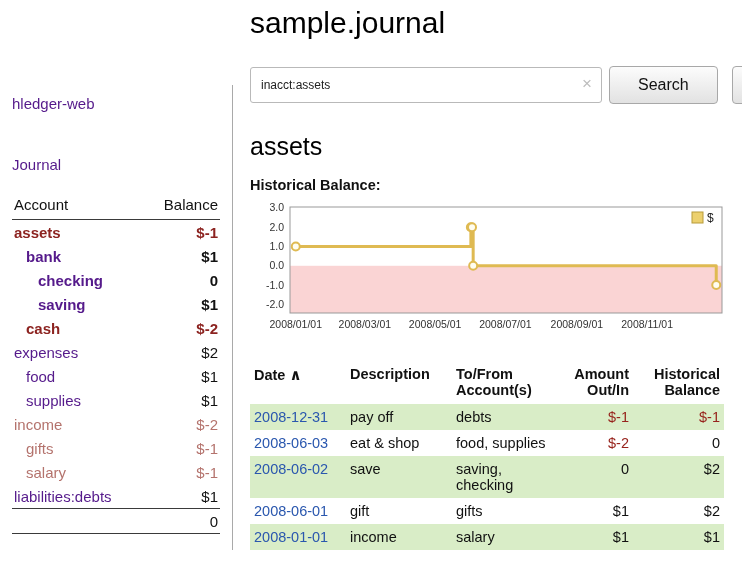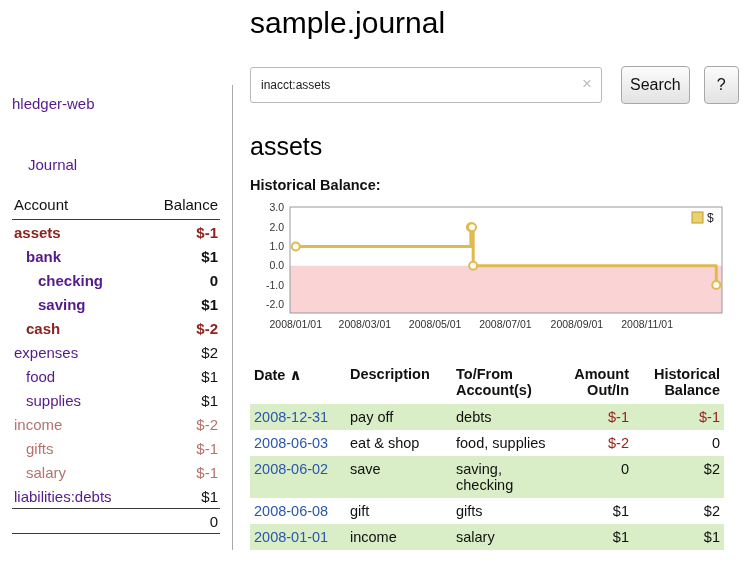--- a/index.html
+++ b/index.html
@@ -11,21 +11,21 @@
   }
   .app { display:flex; align-items:flex-end; width:742px; }
 
   
   .sidebar {
     width:233px; flex:0 0 233px;
     padding:10px 12px 16px 12px;
     border-right:1px solid #a9a9a9;
   }
   .app-title { color:#551a8b; font-size:15px; cursor:pointer; margin:0 0 44px 0; }
-  .journal-link { color:#551a8b; font-size:15px; cursor:pointer; margin:0 0 20px 16px; }
+  .journal-link { color:#551a8b; font-size:15px; cursor:pointer; margin:0 0 20px 0; }
   table.accounts { width:100%; border-collapse:collapse; font-size:15px; }
   table.accounts th {
     font-weight:400; padding:3px 2px 6px 2px; text-align:left;
     border-bottom:1px solid #3a3a3a;
   }
   table.accounts th.bal { text-align:right; }
   table.accounts td { padding:3.5px 2px; }
   table.accounts td.bal { text-align:right; white-space:nowrap; }
   .ind0 { padding-left:2px; }
   .ind1 { padding-left:14px !important; }
@@ -49,21 +49,21 @@
   .search-box input {
     width:352px; height:36px; font-size:12px; color:#222;
     padding:0 30px 0 10px; border:1px solid #b9b9b9; border-radius:3px;
     font-family:inherit; outline:none;
   }
   .clear-x {
     position:absolute; right:10px; top:8px; font-size:17px; color:#bdbdbd;
     cursor:pointer; line-height:1;
   }
   .btn {
-    height:38px; margin-left:19px; padding:0 8px; font-size:16px; color:#111;
+    height:38px; margin-left:7px; padding:0 28px; font-size:16px; color:#111;
     font-family:inherit; cursor:pointer;
     background:linear-gradient(#fcfcfc,#e2e2e2);
     border:1px solid #a8a8a8; border-radius:4px;
   }
   .btn.help { padding:0 12px; margin-left:14px; }
 
   h2.acct-heading { font-size:25px; font-weight:400; margin:0 0 16px 0; color:#000; }
   .chart-title { font-weight:bold; font-size:14.5px; margin:0 0 6px 0; }
   .chart-wrap { margin:0 0 14px 0; }
 
@@ -236,21 +236,21 @@
           <td class="r">0</td>
         </tr>
         <tr class="green">
           <td class="datec"><a>2008-06-02</a></td>
           <td>save</td>
           <td>saving, checking</td>
           <td class="r">0</td>
           <td class="r">$2</td>
         </tr>
         <tr>
-          <td class="datec"><a>2008-06-08</a></td>
+          <td class="datec"><a>2008-06-01</a></td>
           <td>gift</td>
           <td>gifts</td>
           <td class="r">$1</td>
           <td class="r">$2</td>
         </tr>
         <tr class="green">
           <td class="datec"><a>2008-01-01</a></td>
           <td>income</td>
           <td>salary</td>
           <td class="r">$1</td>

